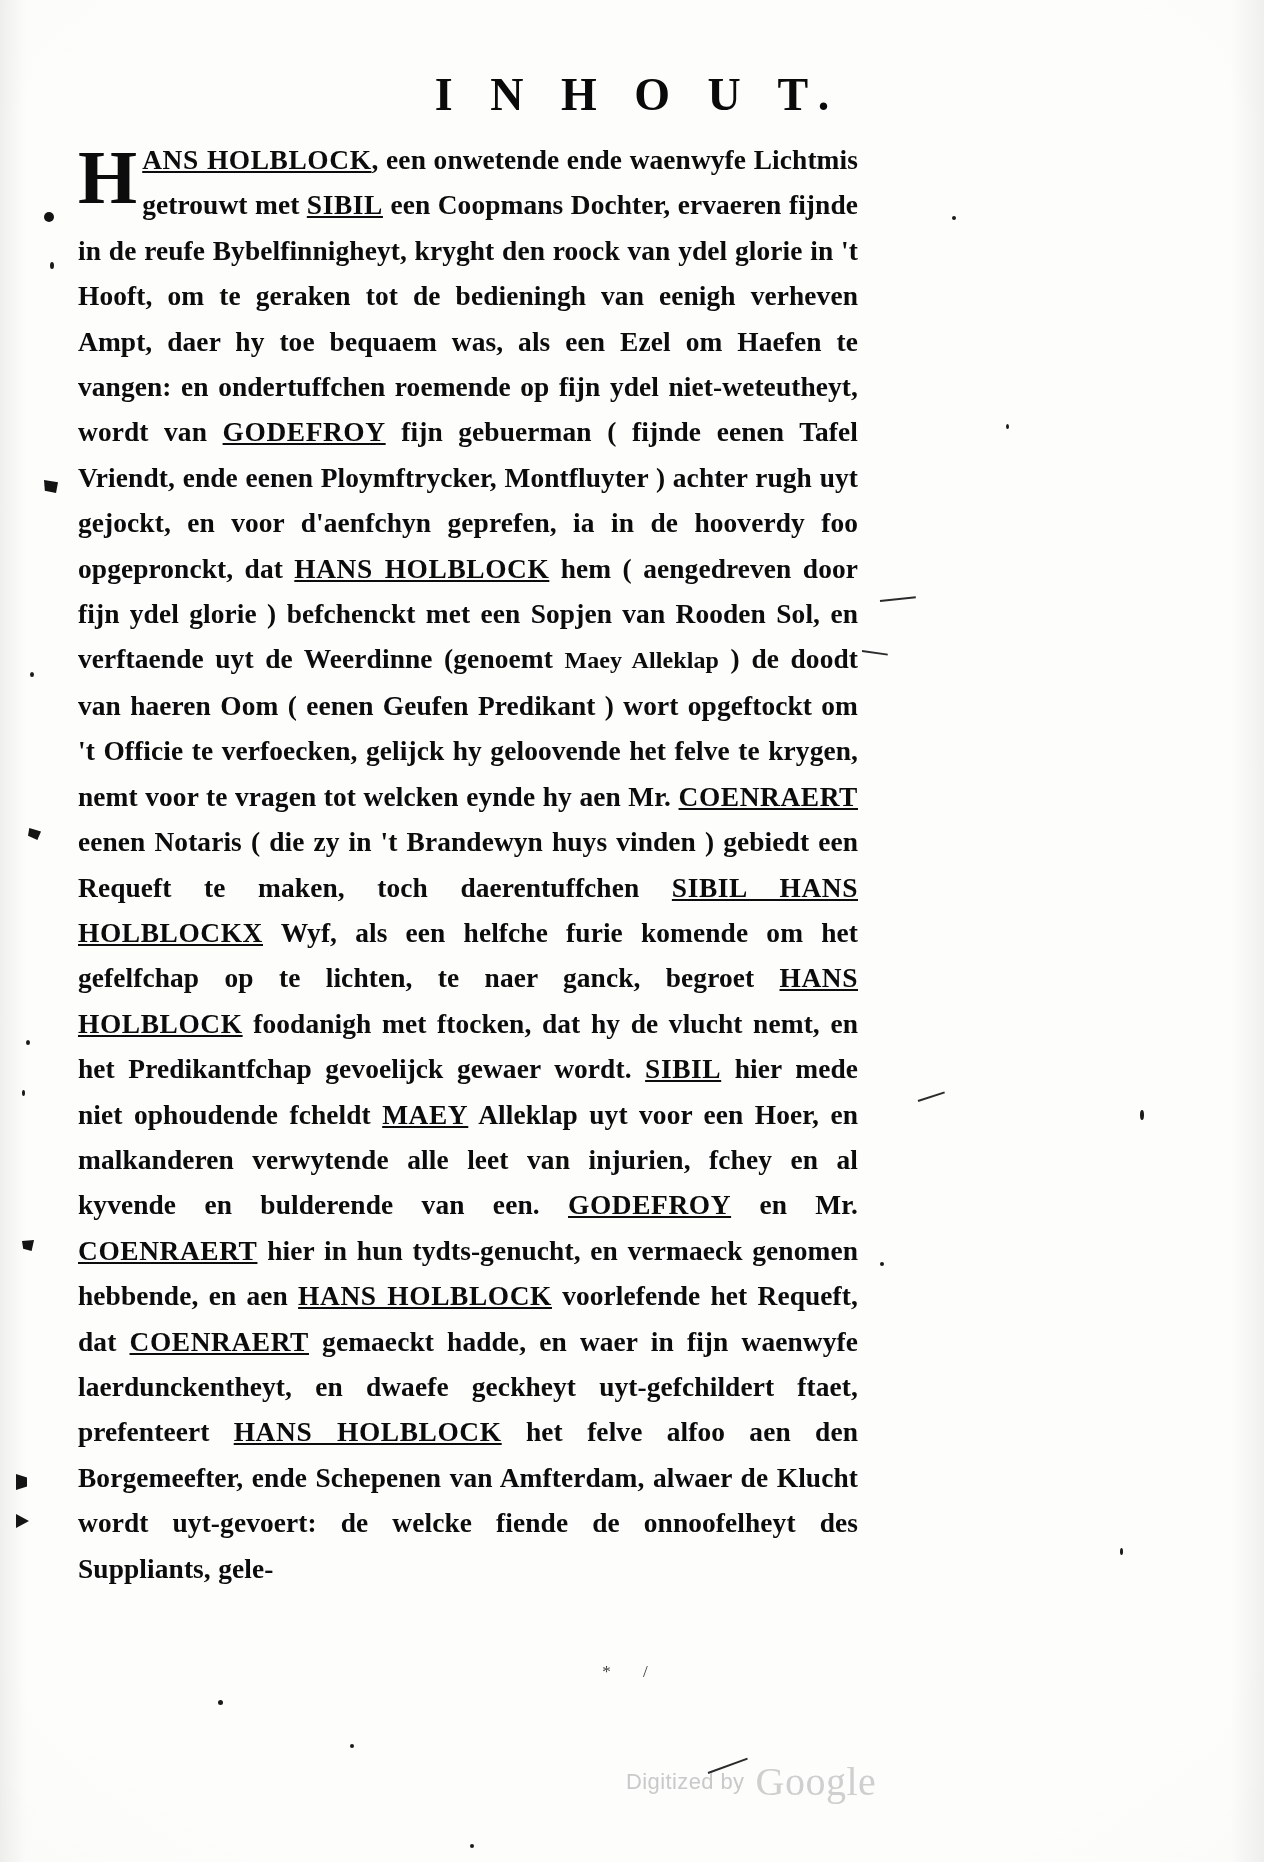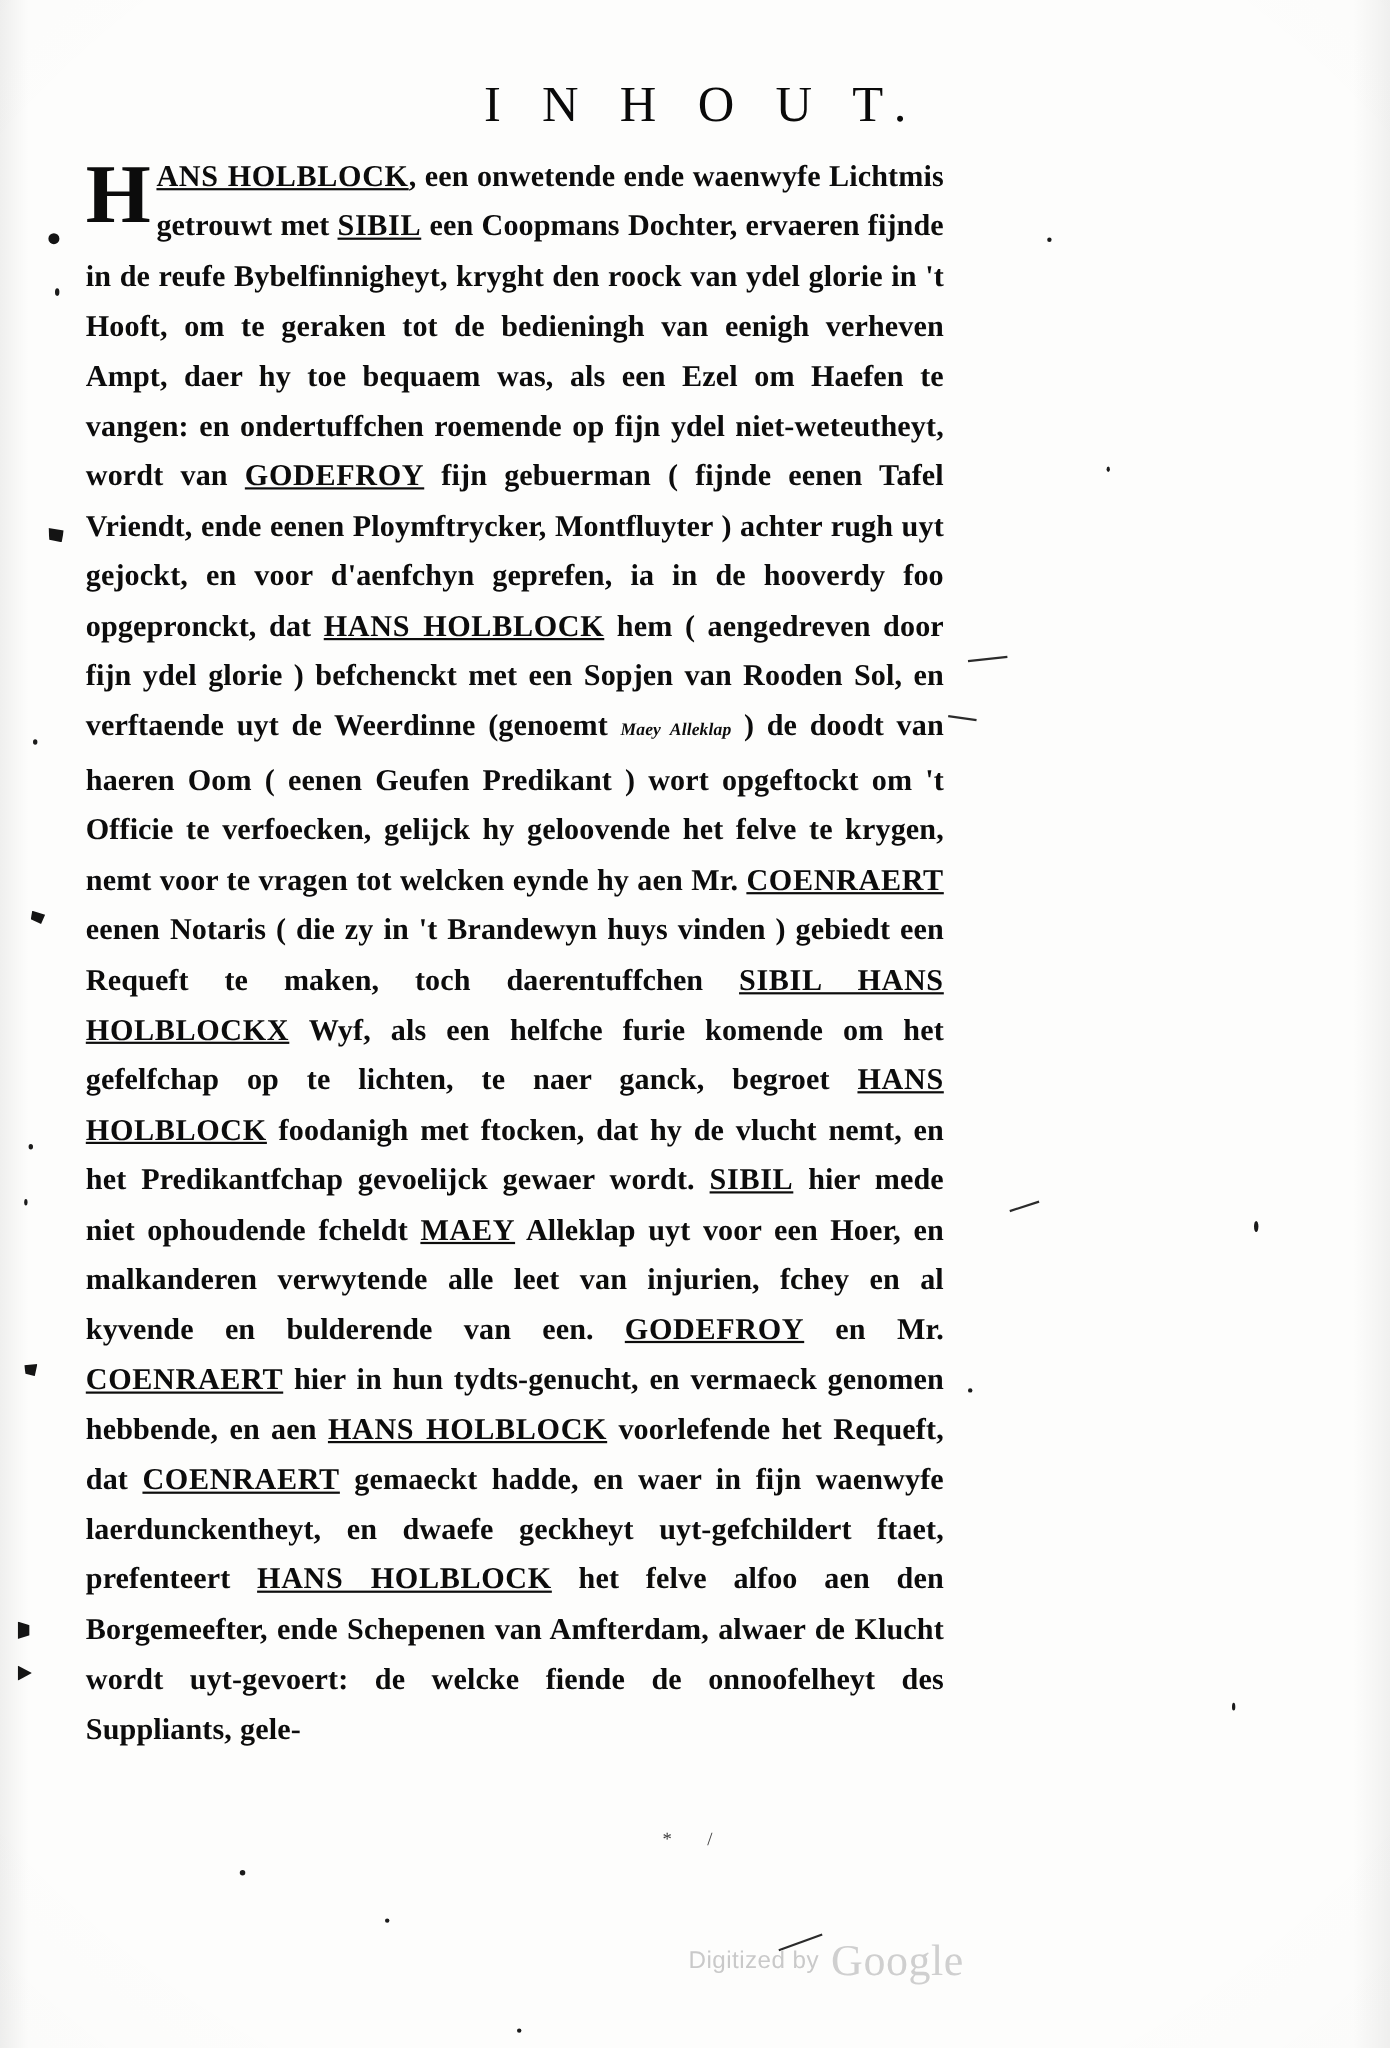--- a/index.html
+++ b/index.html
@@ -43,21 +43,21 @@
   }
 
   
   .heading {
     position: absolute;
     top: 68px;
     left: 0;
     right: 0;
     text-align: center;
     font-size: 46px;
-    font-weight: normal;
+    font-weight: bold;
     letter-spacing: 13px;
     text-indent: 13px;
     color: #0a0a0a;
     font-family: "Liberation Serif", "DejaVu Serif", serif;
   }
 
   
   .textblock {
     position: absolute;
     top: 138px;
@@ -88,22 +88,21 @@
     font-family: "Liberation Serif", "DejaVu Serif", serif;
   }
 
   .smallcaps {
     font-variant: small-caps;
     letter-spacing: 0.6px;
     text-decoration: underline;
   }
 
   .ital {
-    font-style: italic;
-    font-size: 16px;
+    font-size: 24px;
     font-weight: 600;
   }
 
   
   .ornament {
     position: absolute;
     top: 1662px;
     left: 0;
     right: 0;
     text-align: center;

